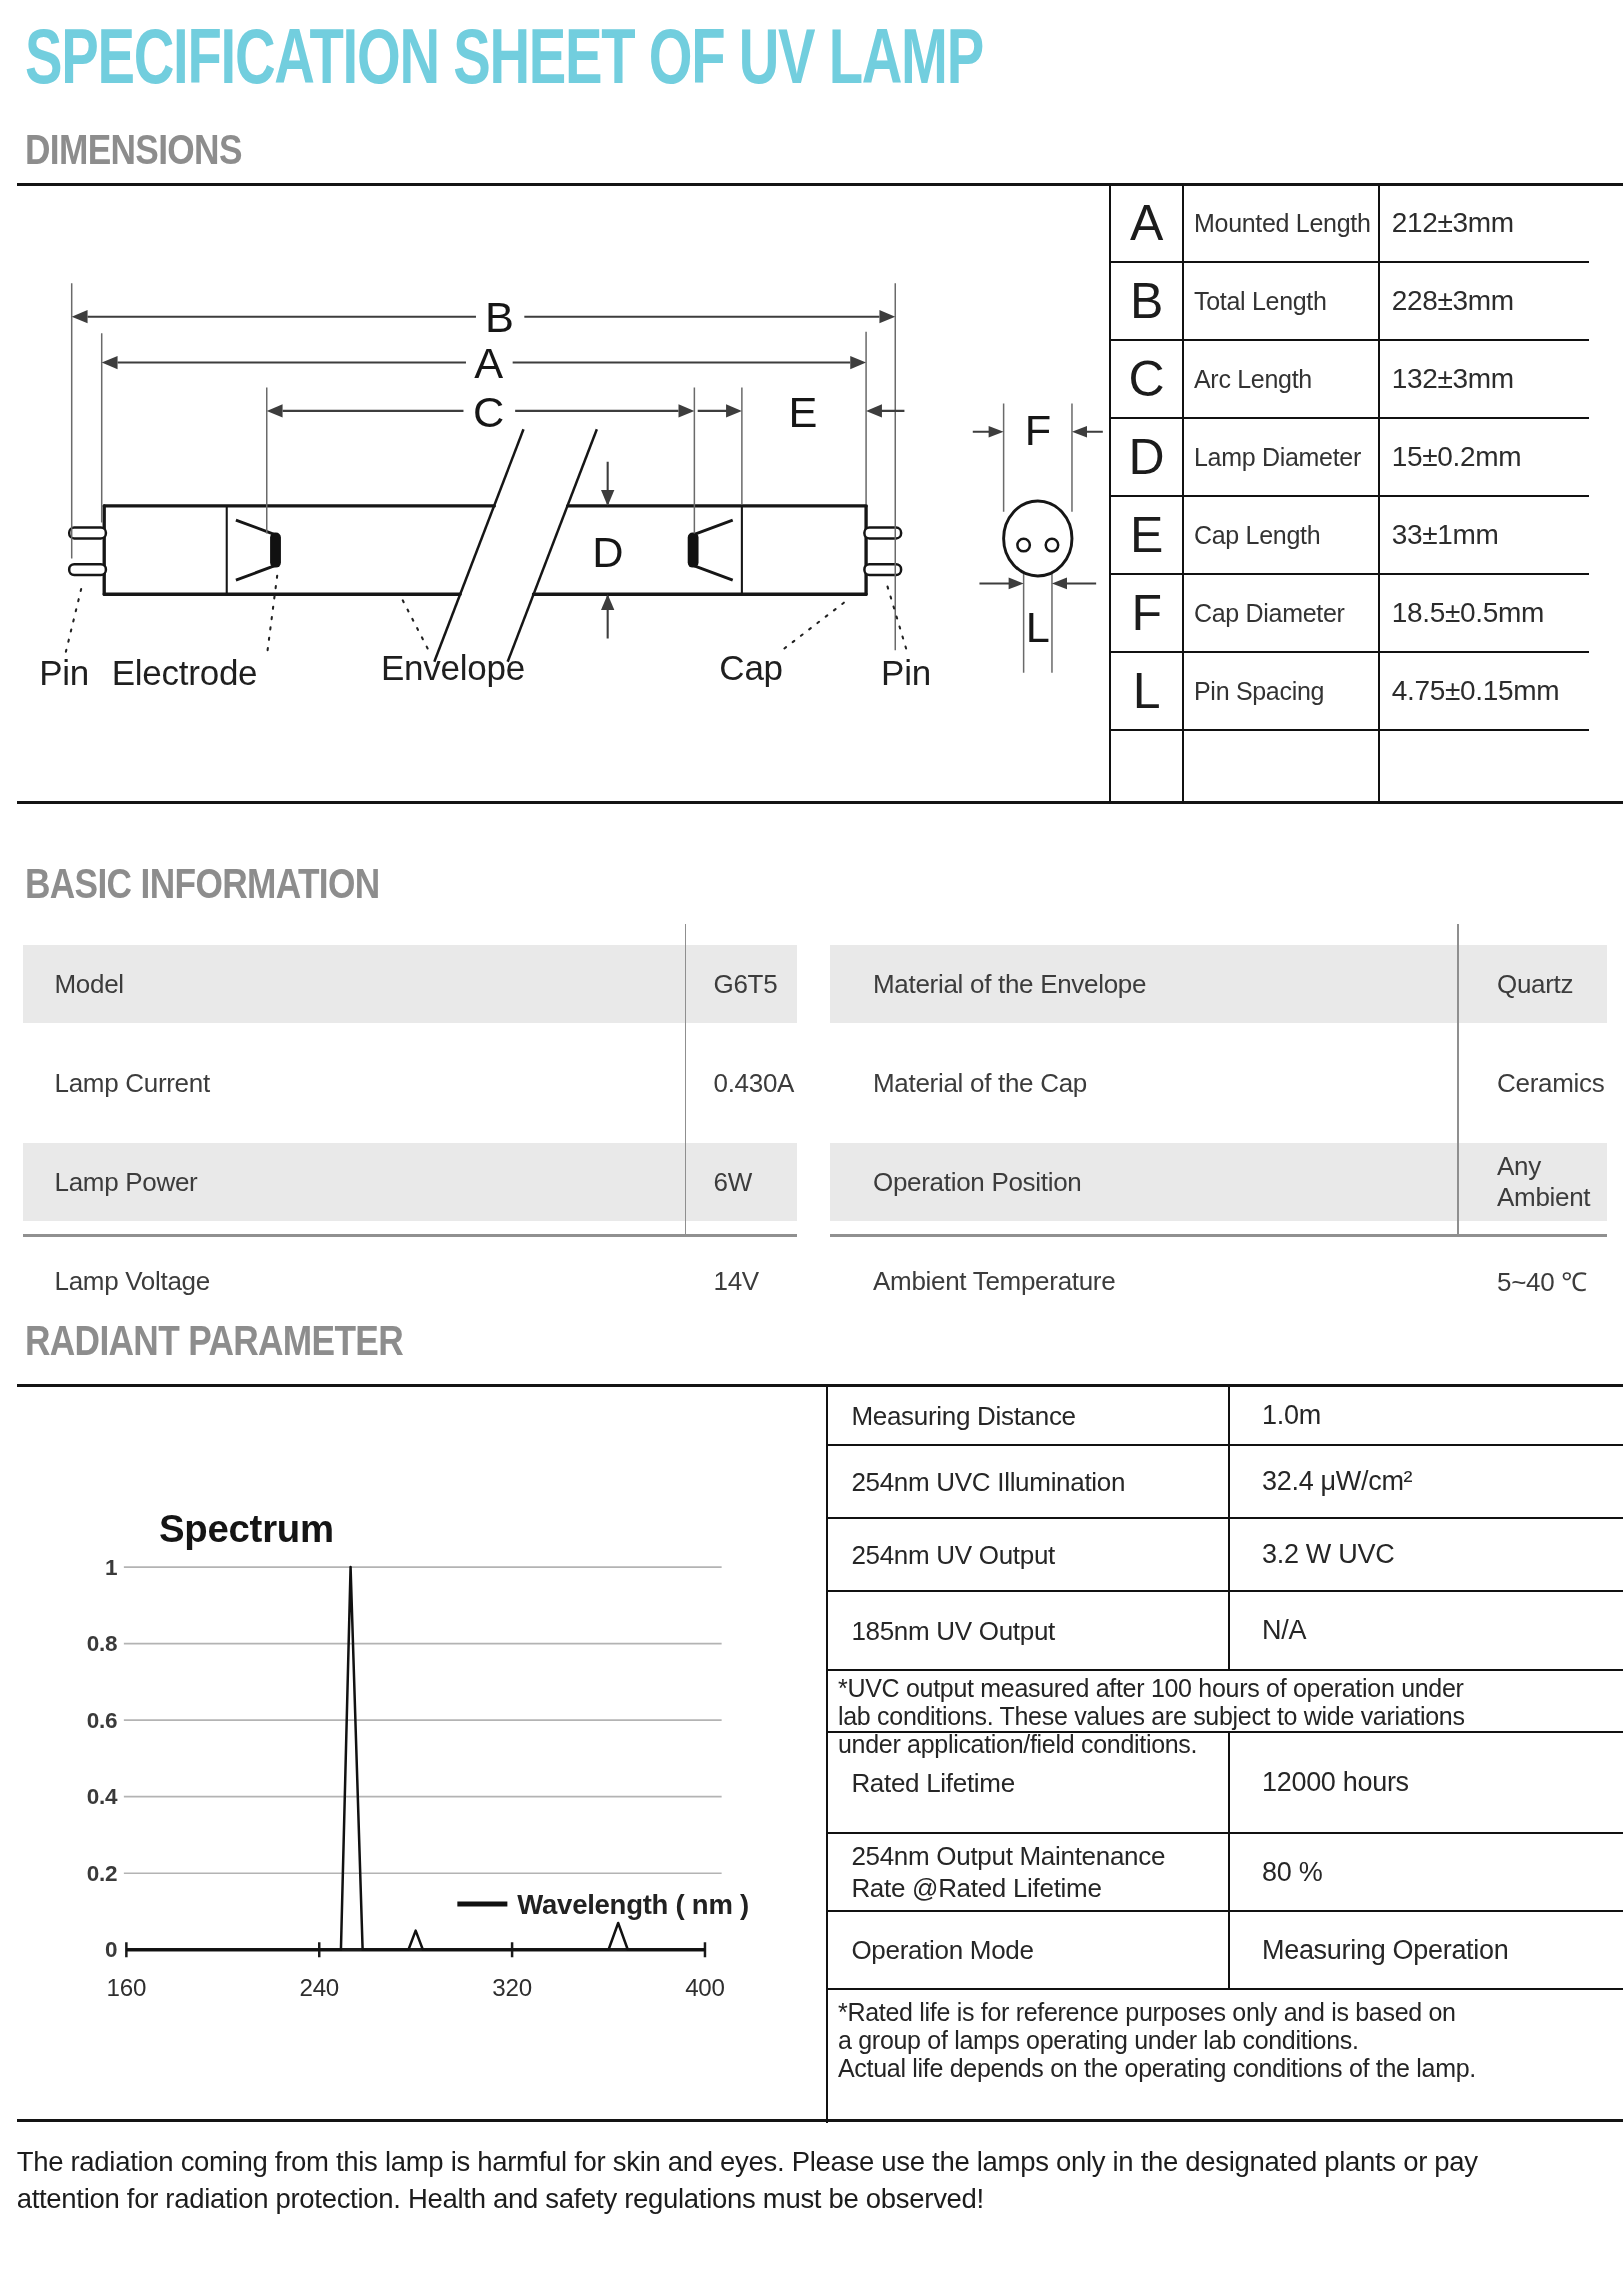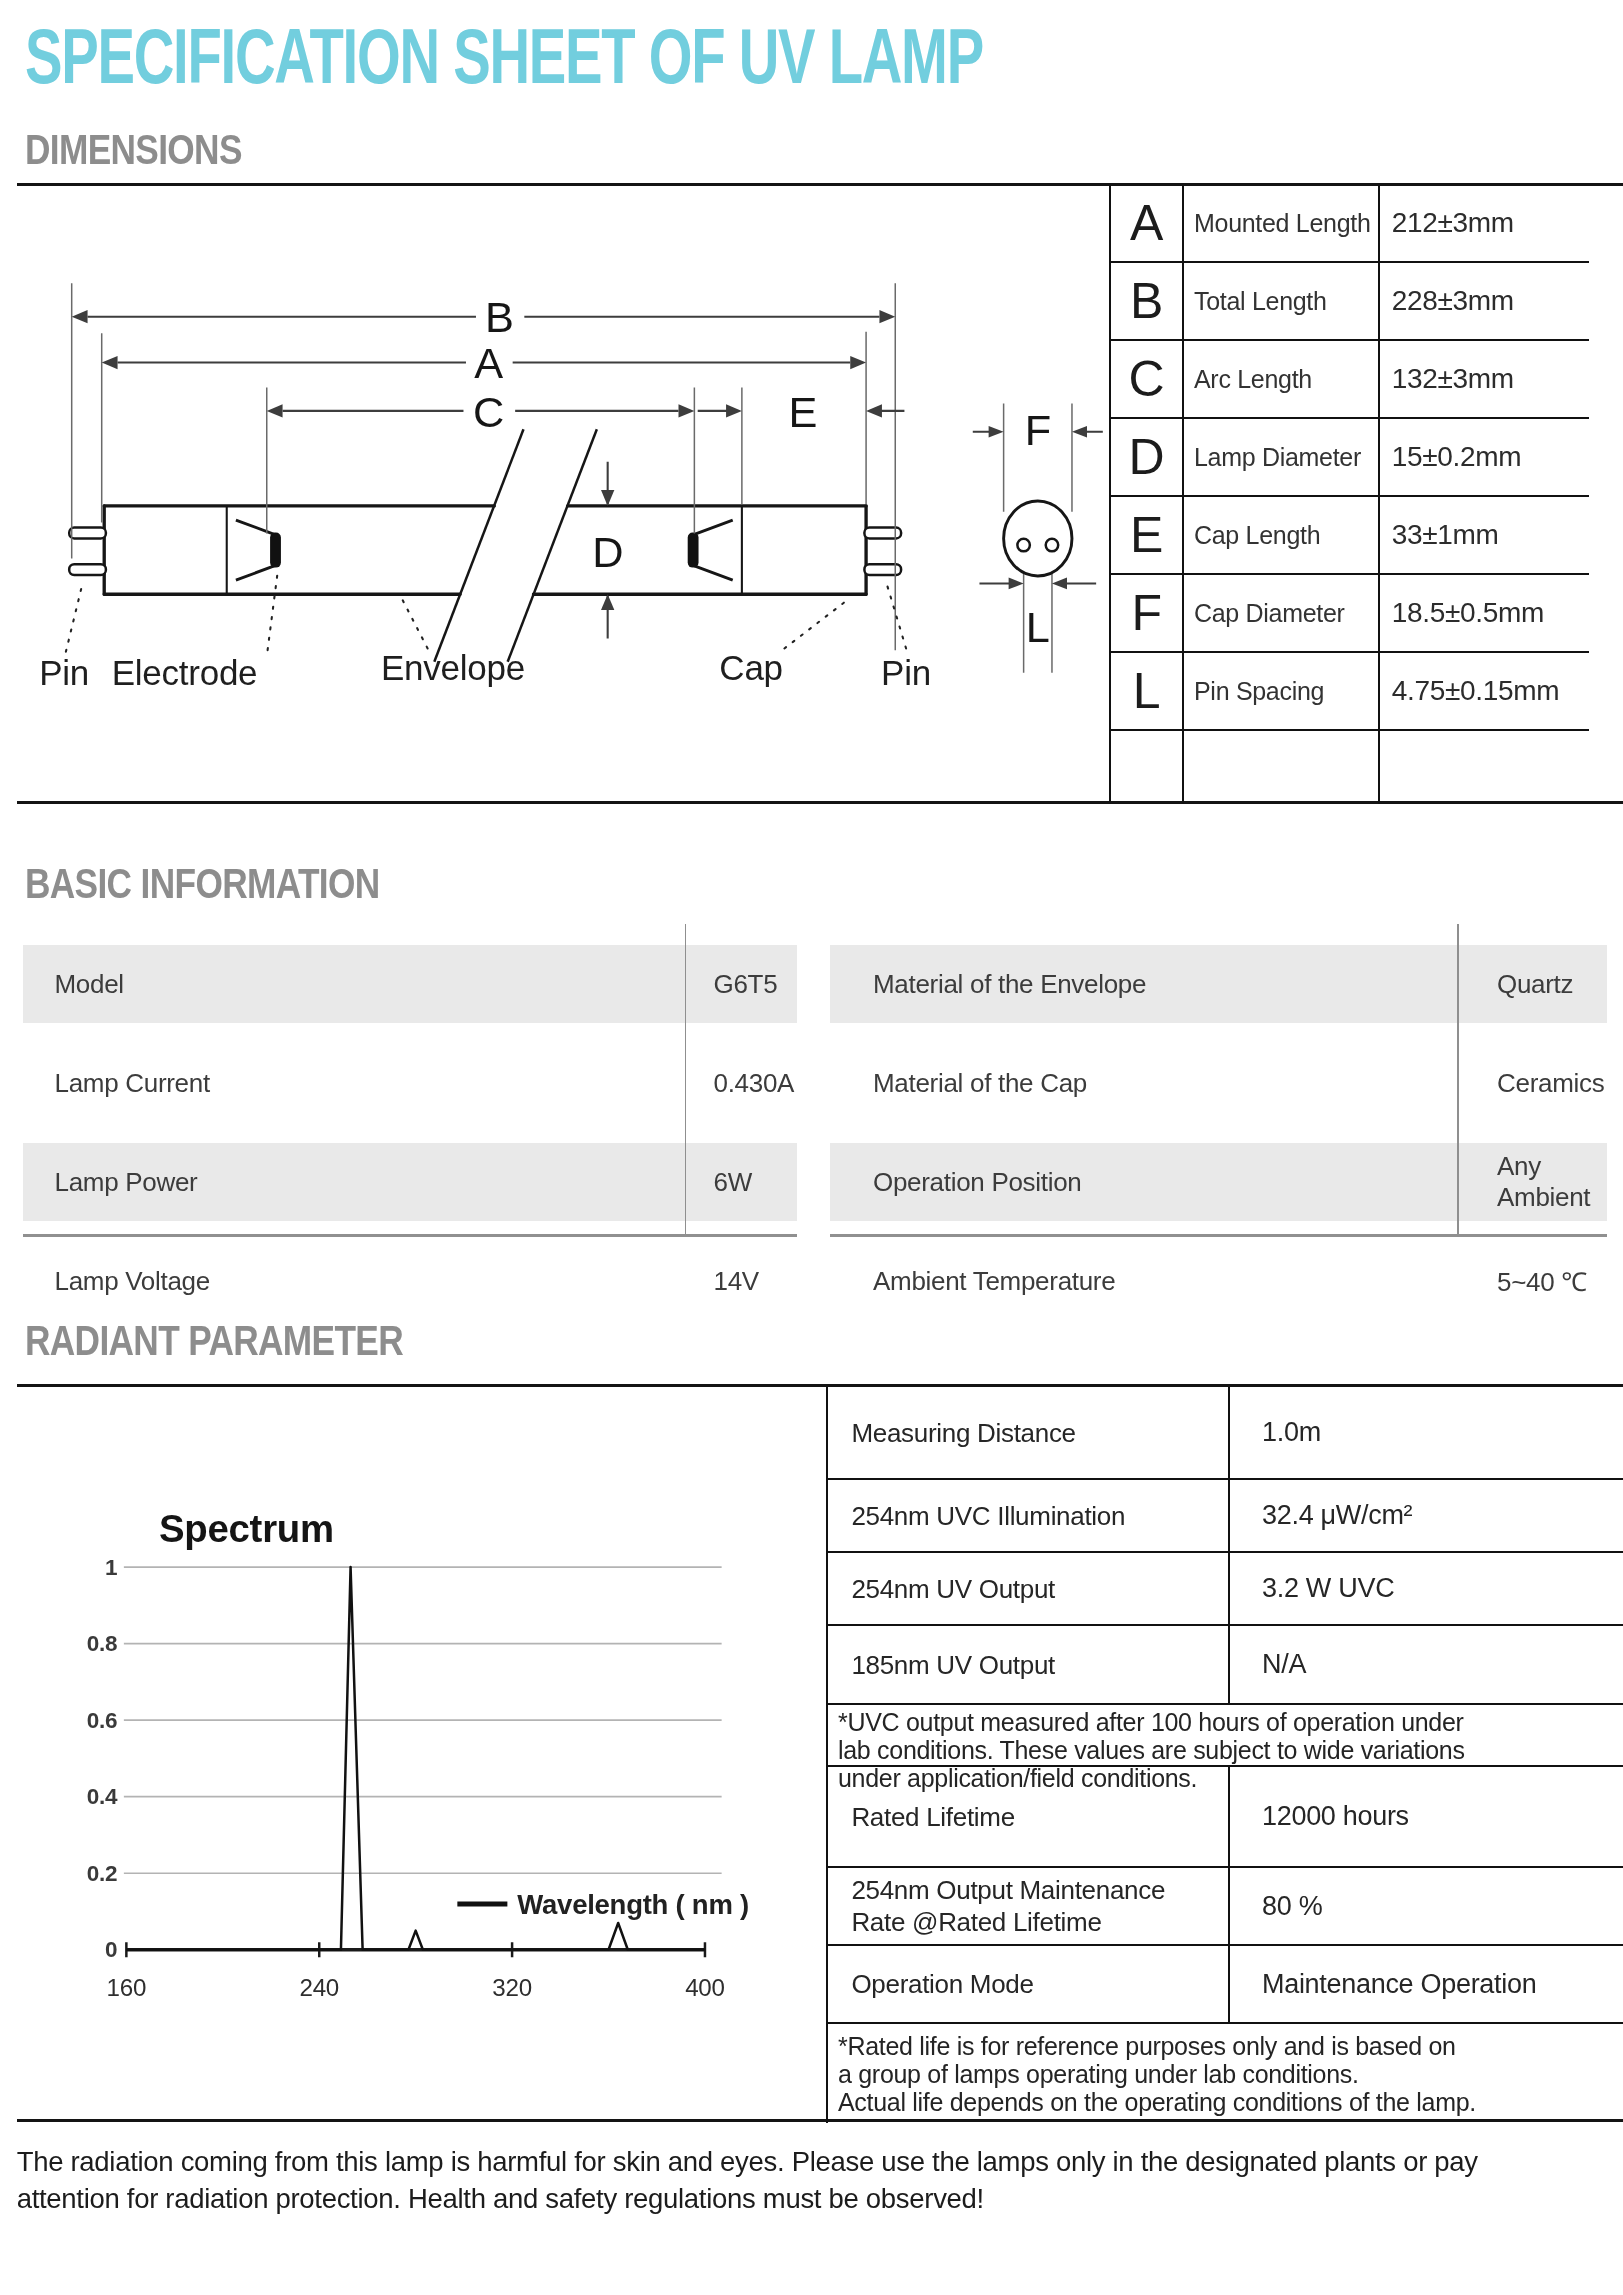--- a/index.html
+++ b/index.html
@@ -278,21 +278,21 @@
         <line x1="825" y1="666" x2="825" y2="684" stroke="#1a1a1a" stroke-width="3"></line>
         <text x="825" y="730" text-anchor="middle" font-size="29" fill="#2e2e2e">400</text>
         <polyline points="131,675 388.35833333333335,675 399.925,216 414.3833333333333,675 469.325,675 478,652.05 486.67499999999995,675 709.3333333333334,675 720.9,642.87 732.4666666666667,675 825,675" fill="none" stroke="#111" stroke-width="3" stroke-linejoin="round"></polyline>
         <text x="275" y="186" text-anchor="middle" font-size="46" font-weight="bold" fill="#151515">Spectrum</text>
         <line x1="528" y1="620" x2="588" y2="620" stroke="#111" stroke-width="6"></line>
         <text x="600" y="632" font-size="33" font-weight="bold" fill="#222">Wavelength ( nm )</text>
       </g>
   </svg>
 
   <div class="rad-table">
-    <div class="rad-row" style="height:93px;">
+    <div class="rad-row" style="height:59px;">
       <div class="rad-label">
           <span>Measuring Distance</span>
         </div>
       <div class="rad-value">1.0m</div>
     </div>
     <div class="rad-row" style="height:73px;">
       <div class="rad-label">
           <span>254nm UVC Illumination</span>
         </div>
       <div class="rad-value">32.4 μW/cm²</div>
@@ -326,21 +326,21 @@
       <div class="rad-label">
         <span>254nm Output Maintenance</span>
         <span>Rate @Rated Lifetime</span>
       </div>
       <div class="rad-value">80 %</div>
     </div>
     <div class="rad-row" style="height:78px;">
       <div class="rad-label">
           <span>Operation Mode</span>
         </div>
-      <div class="rad-value">Maintenance Operation</div>
+      <div class="rad-value">Measuring Operation</div>
     </div>
     <div class="rad-row last" style="height:96px;">
       <div class="rad-note n2">
         <div>*Rated life is for reference purposes only and is based on</div>
         <div>a group of lamps operating under lab conditions.</div>
         <div>Actual life depends on the operating conditions of the lamp.</div>
       </div>
     </div>
   </div>
 

